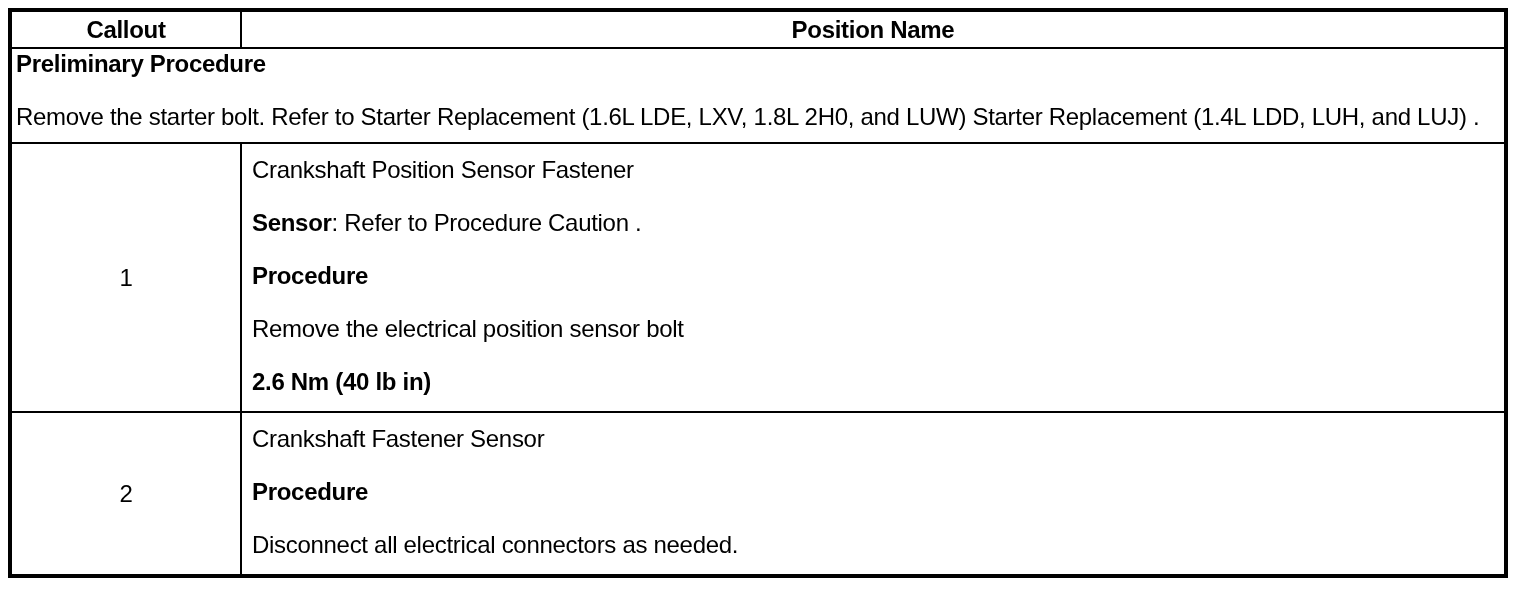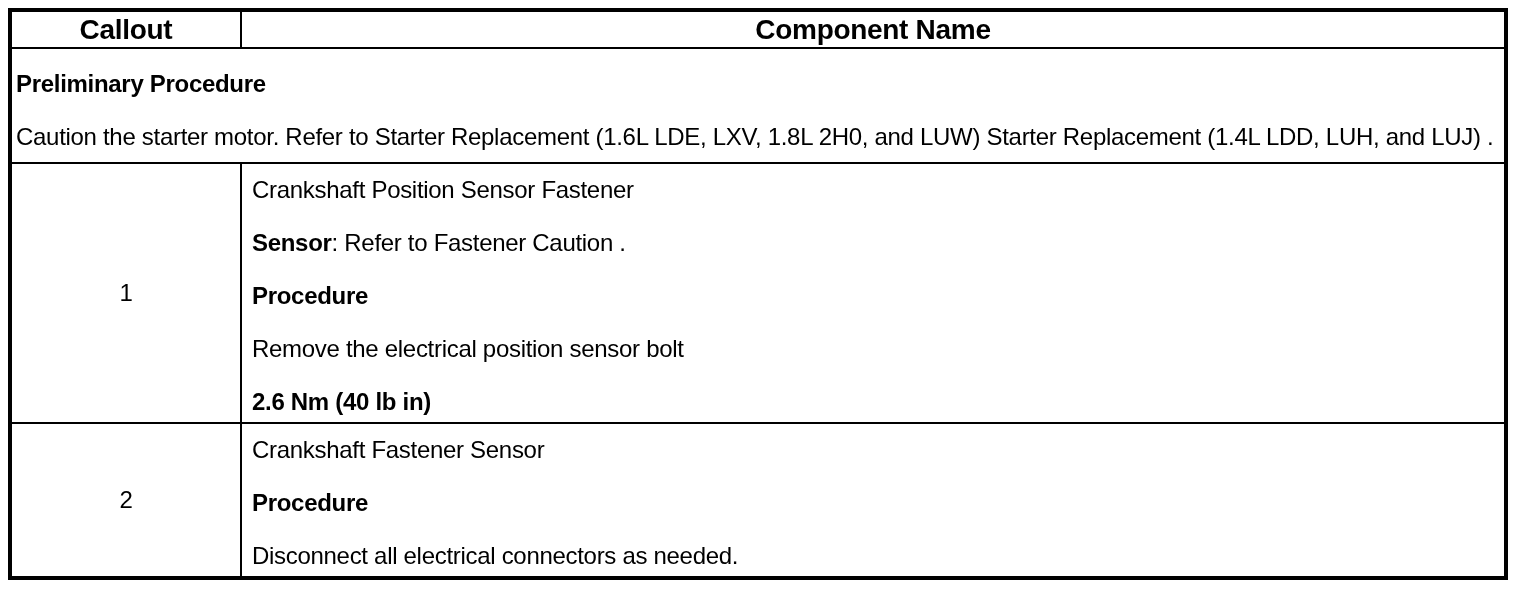--- a/index.html
+++ b/index.html
@@ -23,41 +23,41 @@
     background: #ffffff;
   }
   col.col-callout { width: 231px; }
   .component-table th,
   .component-table td {
     border: 2px solid #000000;
     background: #ffffff;
   }
   .component-table th {
     height: 35px;
-    font-size: 28px;
+    font-size: 24px;
     font-weight: bold;
     text-align: center;
     vertical-align: middle;
     padding: 0;
     letter-spacing: -0.3px;
   }
   td.prelim-cell {
-    padding: 20px 4px 10px 4px;
+    padding: 0 4px 10px 4px;
     vertical-align: top;
   }
   td.callout-cell {
     text-align: center;
     vertical-align: middle;
     font-size: 24px;
     letter-spacing: -0.3px;
     padding: 0;
   }
   td.name-cell {
     vertical-align: top;
-    padding: 11px 8px 5px 10px;
+    padding: 11px 8px 14px 10px;
   }
   .para {
     margin: 0 0 23px 0;
     font-size: 24px;
     line-height: 30px;
     letter-spacing: -0.3px;
   }
   .para:last-child { margin-bottom: 0; }
   .bold { font-weight: bold; }
 </style>
@@ -65,35 +65,35 @@
 <body>
 
 <table class="component-table">
   <colgroup>
     <col class="col-callout">
     <col class="col-name">
   </colgroup>
   <thead>
     <tr>
       <th>Callout</th>
-      <th>Component Name</th>
+      <th>Position Name</th>
     </tr>
   </thead>
   <tbody>
     <tr>
       <td class="prelim-cell" colspan="2">
         <p class="para bold">Preliminary Procedure</p>
-        <p class="para">Caution the starter motor. Refer to Starter Replacement (1.6L LDE, LXV, 1.8L 2H0, and LUW) Starter Replacement (1.4L LDD, LUH, and LUJ) .</p>
+        <p class="para">Remove the starter bolt. Refer to Starter Replacement (1.6L LDE, LXV, 1.8L 2H0, and LUW) Starter Replacement (1.4L LDD, LUH, and LUJ) .</p>
       </td>
     </tr>
     <tr>
       <td class="callout-cell">1</td>
       <td class="name-cell">
         <p class="para">Crankshaft Position Sensor Fastener</p>
-        <p class="para"><span class="bold">Sensor</span><span>: Refer to Fastener Caution .</span></p>
+        <p class="para"><span class="bold">Sensor</span><span>: Refer to Procedure Caution .</span></p>
         <p class="para bold">Procedure</p>
         <p class="para">Remove the electrical position sensor bolt</p>
         <p class="para bold">2.6 Nm (40 lb in)</p>
       </td>
     </tr>
     <tr>
       <td class="callout-cell">2</td>
       <td class="name-cell">
         <p class="para">Crankshaft Fastener Sensor</p>
         <p class="para bold">Procedure</p>

